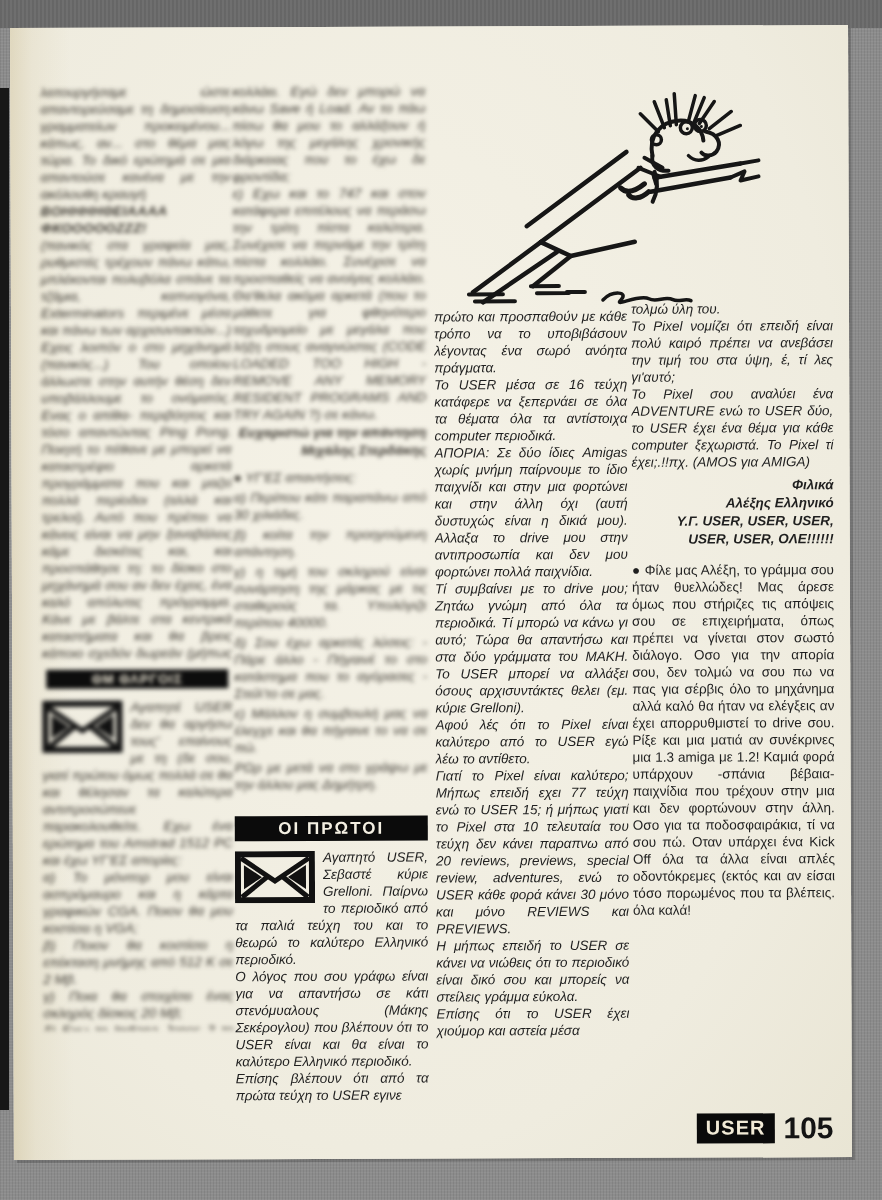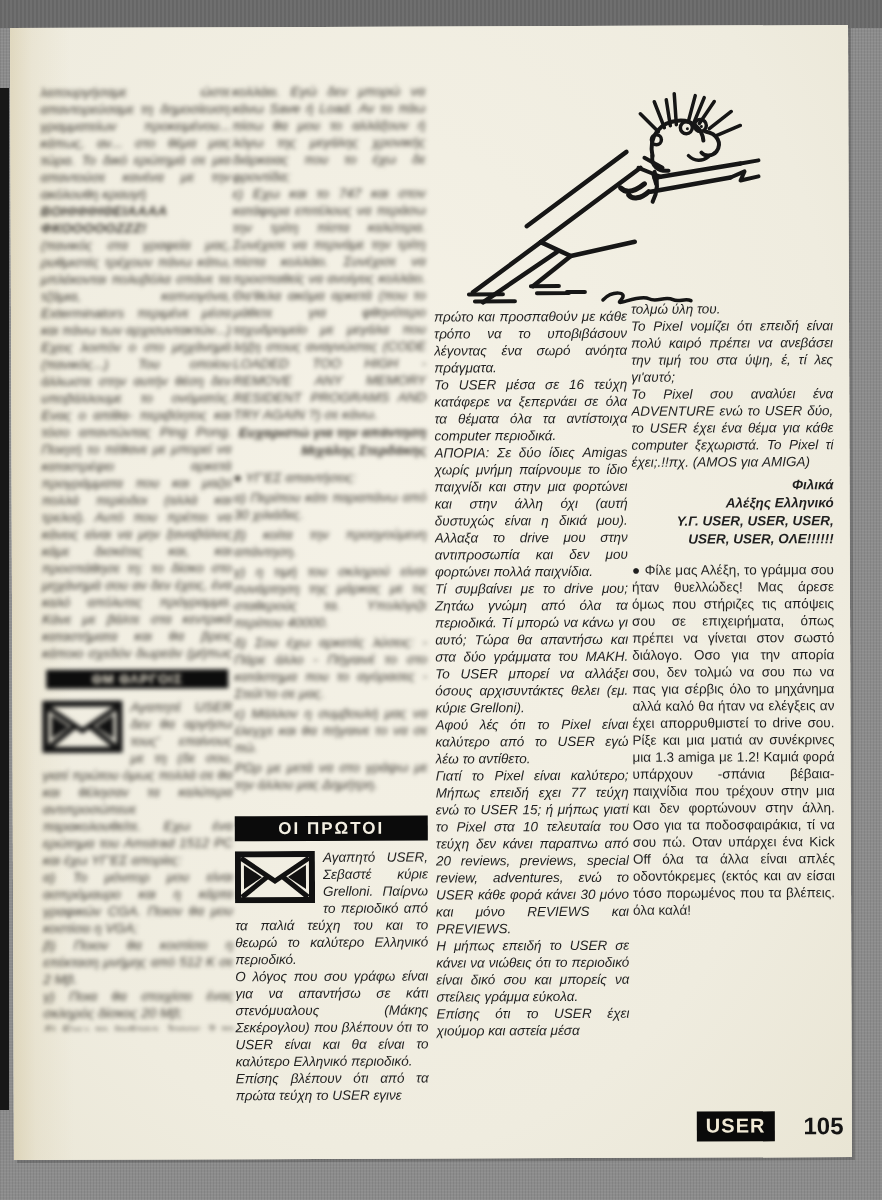--- a/index.html
+++ b/index.html
@@ -52,21 +52,21 @@
   .col4{left:620px;top:275px;width:202px;height:818px;}
   .col4 .sig p{text-align:right;font-weight:bold;font-style:italic;margin-top:1px;}
   .col4 .sig{margin:6px 0 14px 0;}
   .col4 .reply p{font-style:normal;}
   
   .cartoon{position:absolute;left:438px;top:30px;width:407px;height:273px;}
   
   .footer{position:absolute;left:683px;top:1086px;display:flex;align-items:center;gap:9px;}
   .user-box{background:#0a0a0a;color:#f1ead6;font-weight:bold;font-size:20px;
     padding:3px 9px 4px 9px;letter-spacing:1px;}
-  .pagenum{color:#141414;font-weight:bold;font-size:24px;margin-left:20px;}
+  .pagenum{color:#141414;font-weight:bold;font-size:30px;}
 </style>
 </head>
 <body>
 
 <div class="top-band"></div>
 <div class="spine-strip"></div>
 
 <div class="page">
 
   <div class="col col1 blurred">

